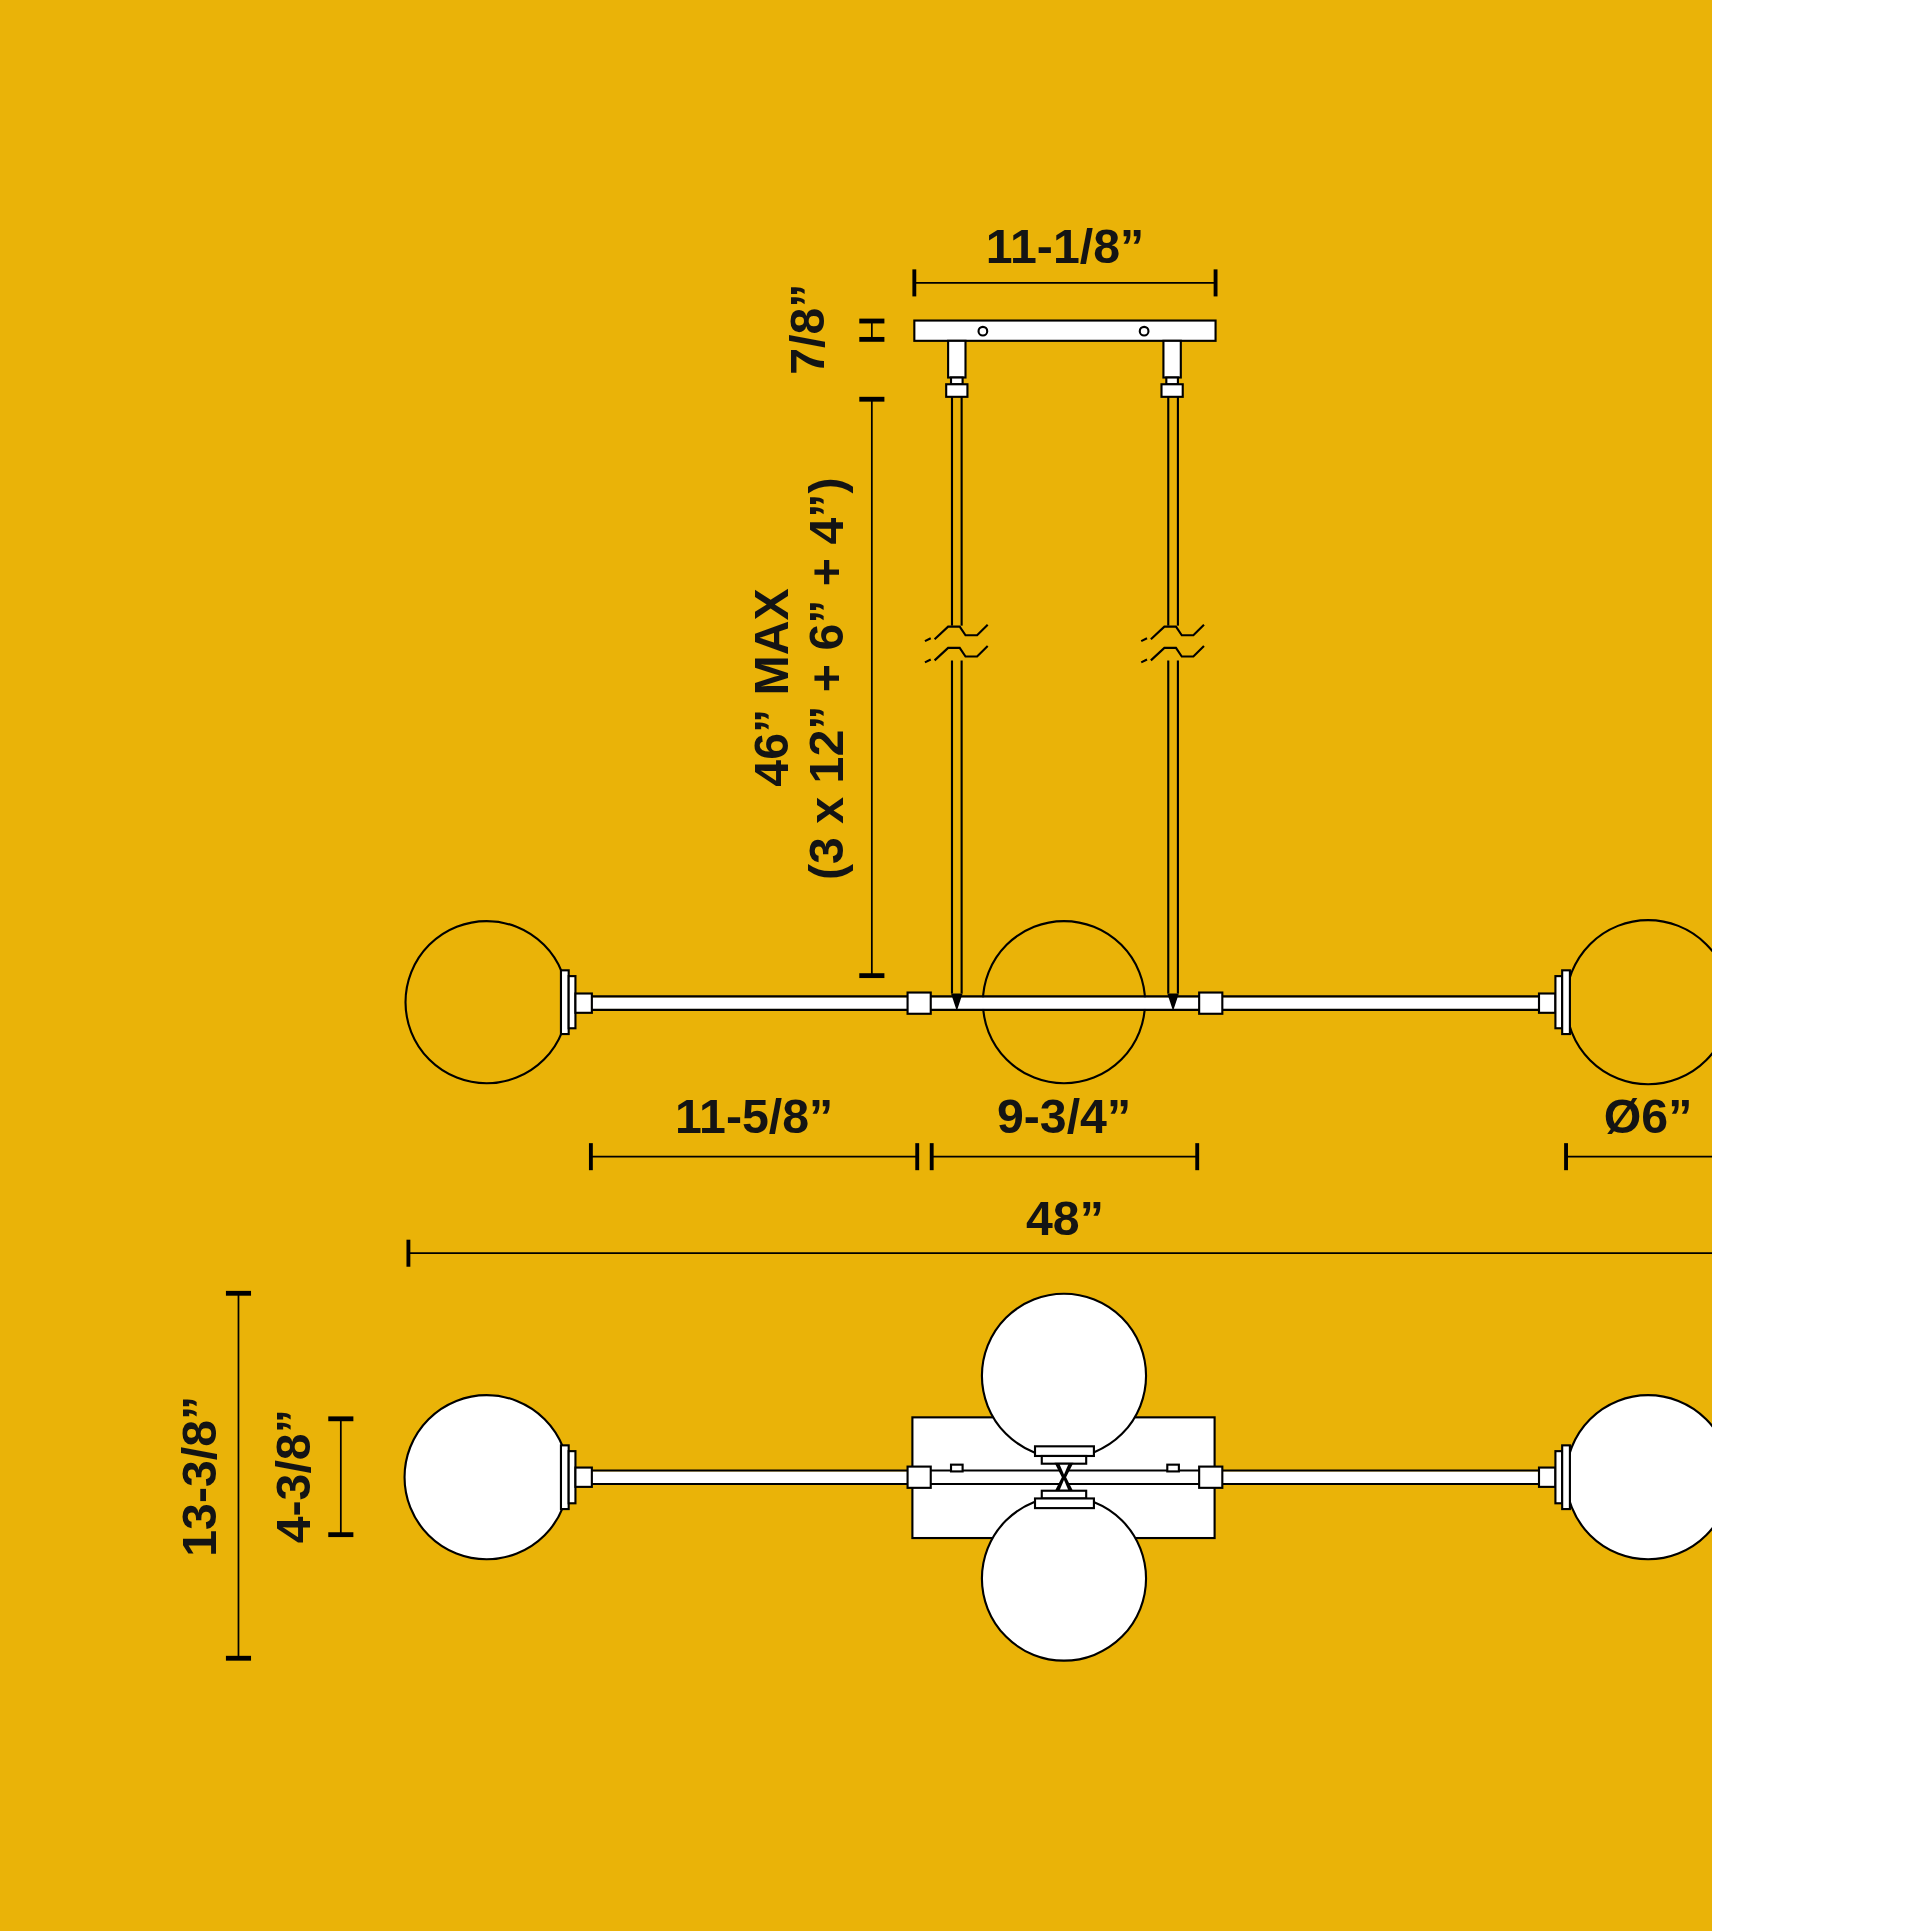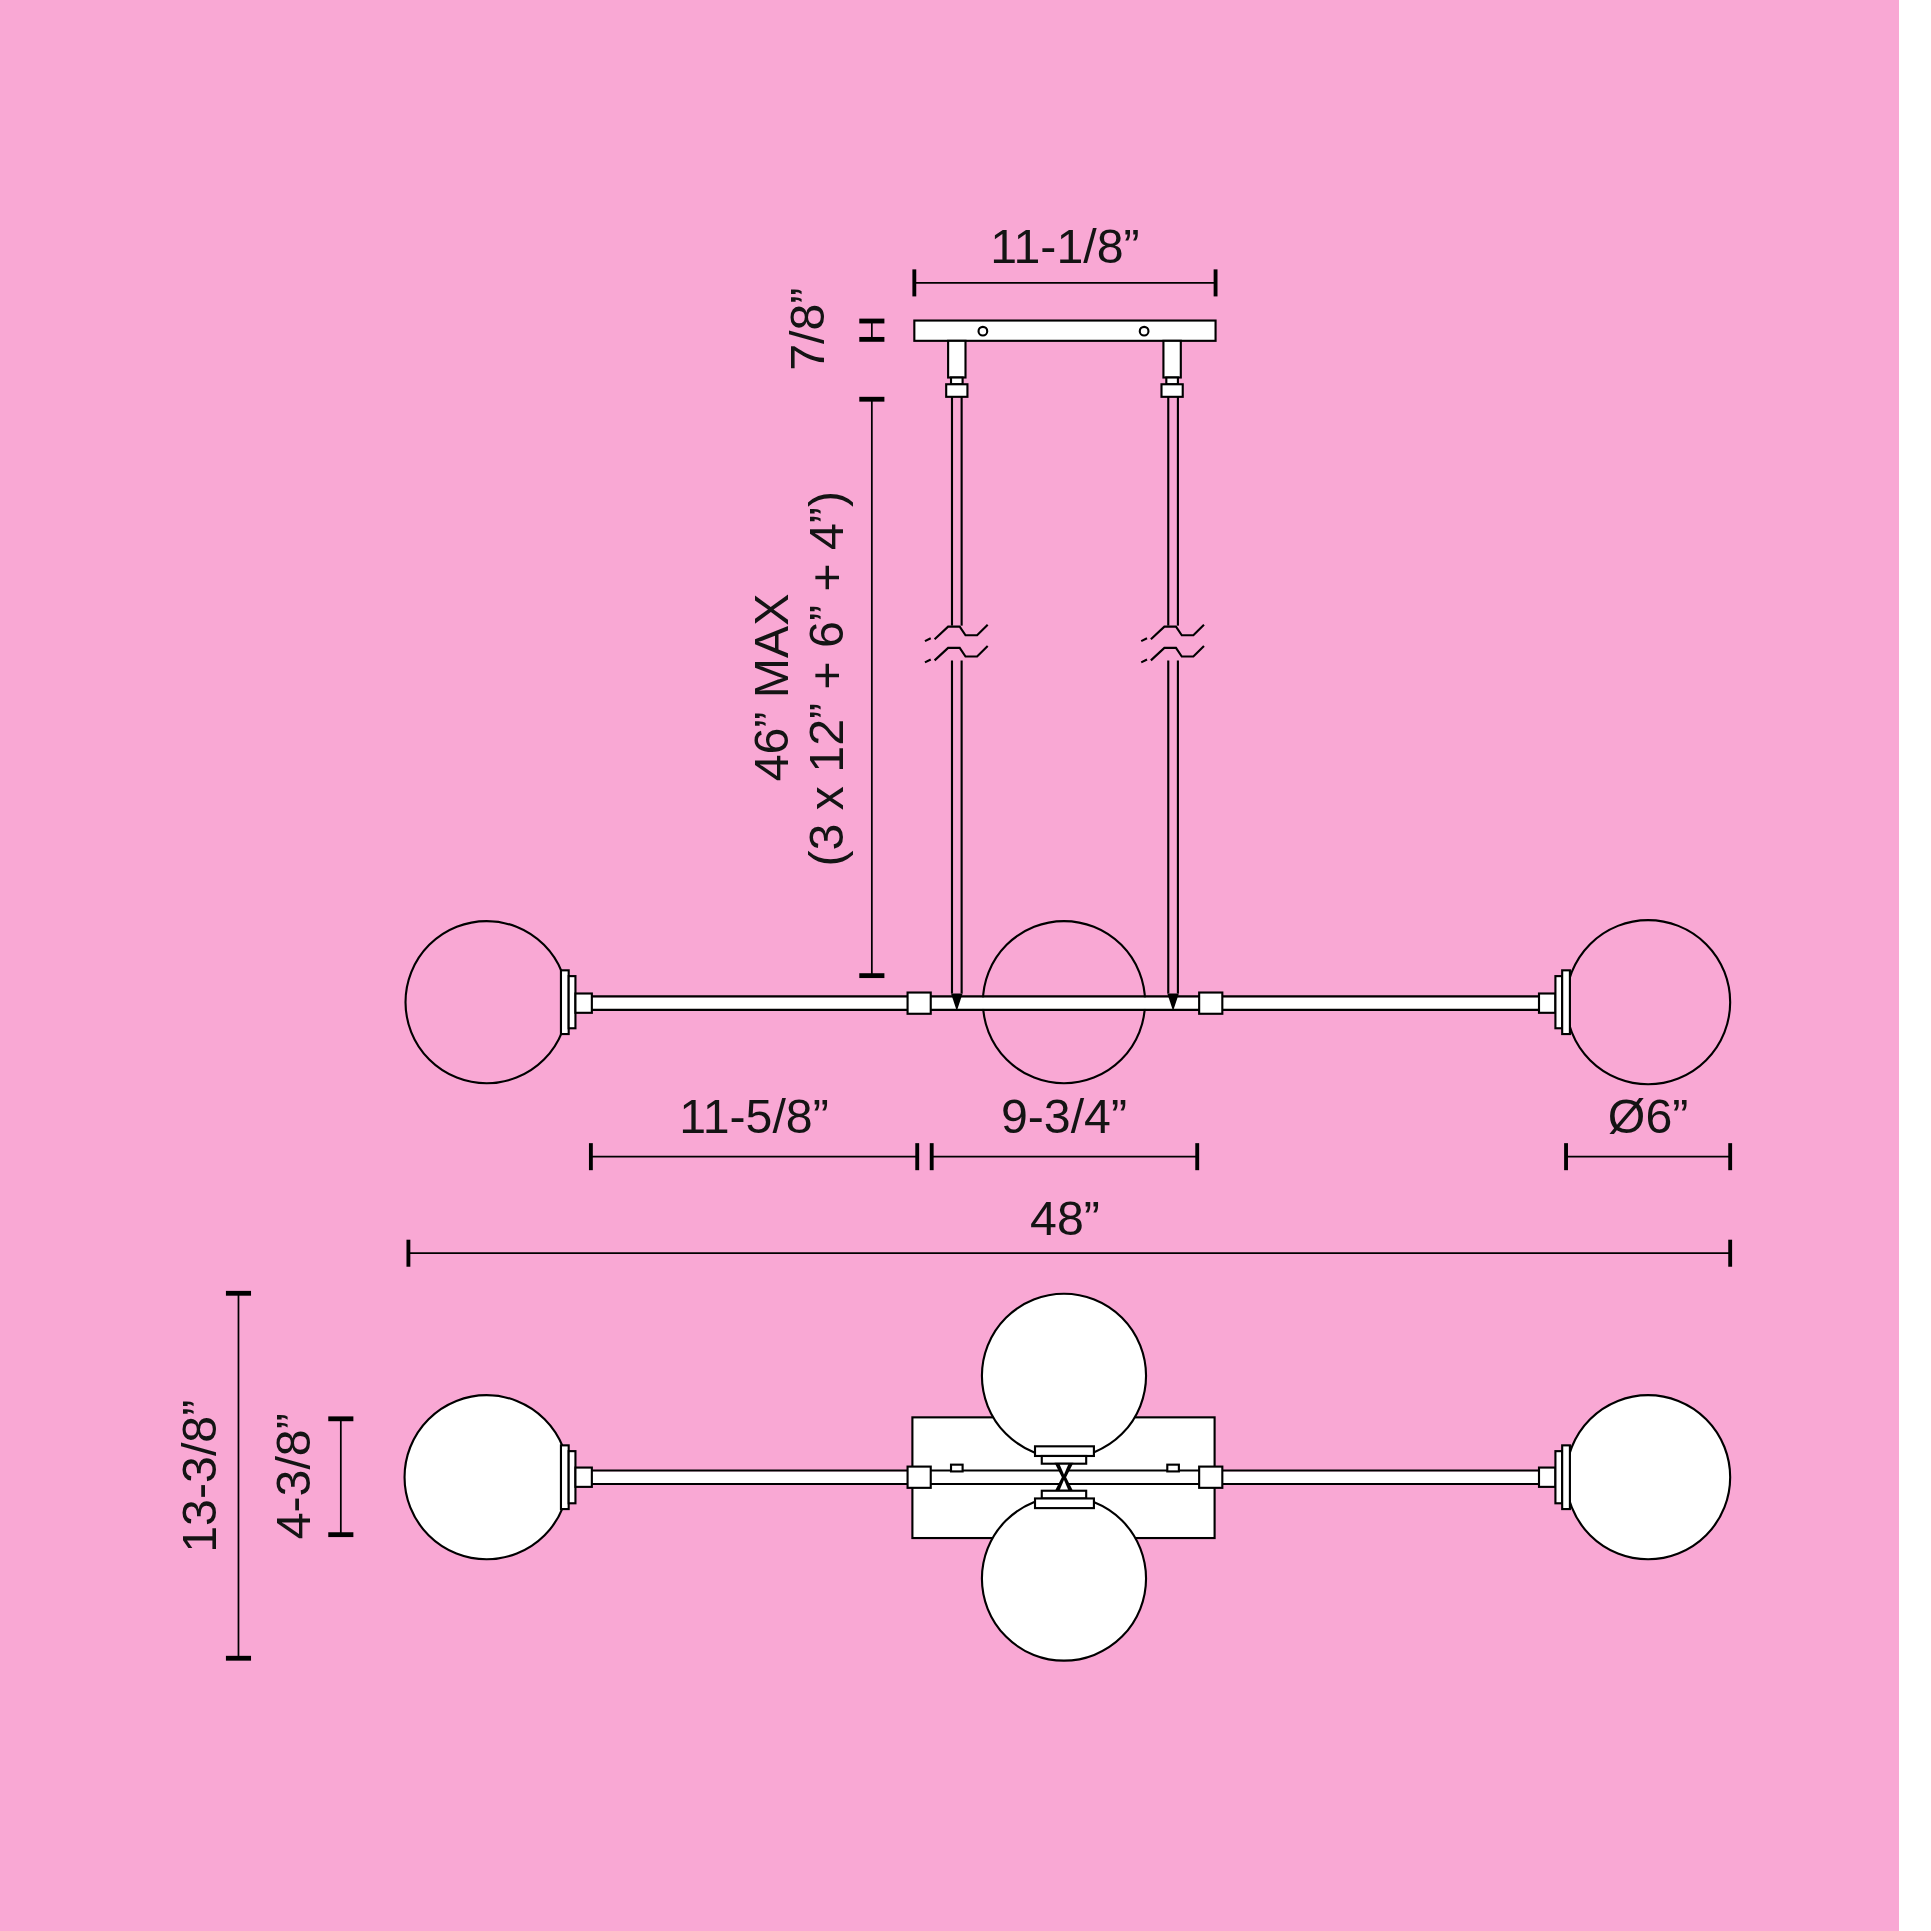--- a/index.html
+++ b/index.html
@@ -1,16 +1,16 @@
 <!DOCTYPE html>
 <html><head>
 <meta charset="utf-8">
 <style>
   html,body{margin:0;padding:0;background:#ffffff;}
-  #canvas{position:relative;width:1899px;height:1931px;background:#f9a8d4;overflow:hidden;}
+  #canvas{position:relative;width:1712px;height:1931px;background:#eab308;overflow:hidden;font-weight:bold;}
   svg{display:block;}
   .ln   {stroke:#000;stroke-width:2.2;fill:none;}
   .lnw  {stroke:#000;stroke-width:2.2;fill:#ffffff;}
   .mask {fill:#ffffff;stroke:none;}
   .dim  {stroke:#000;stroke-width:1.8;fill:none;}
   .tick {fill:#000;stroke:none;}
   .solid{fill:#000;stroke:none;}
   .dimtext{font-family:"Liberation Sans", sans-serif;font-size:50px;fill:#141414;}
 </style>
 </head>

